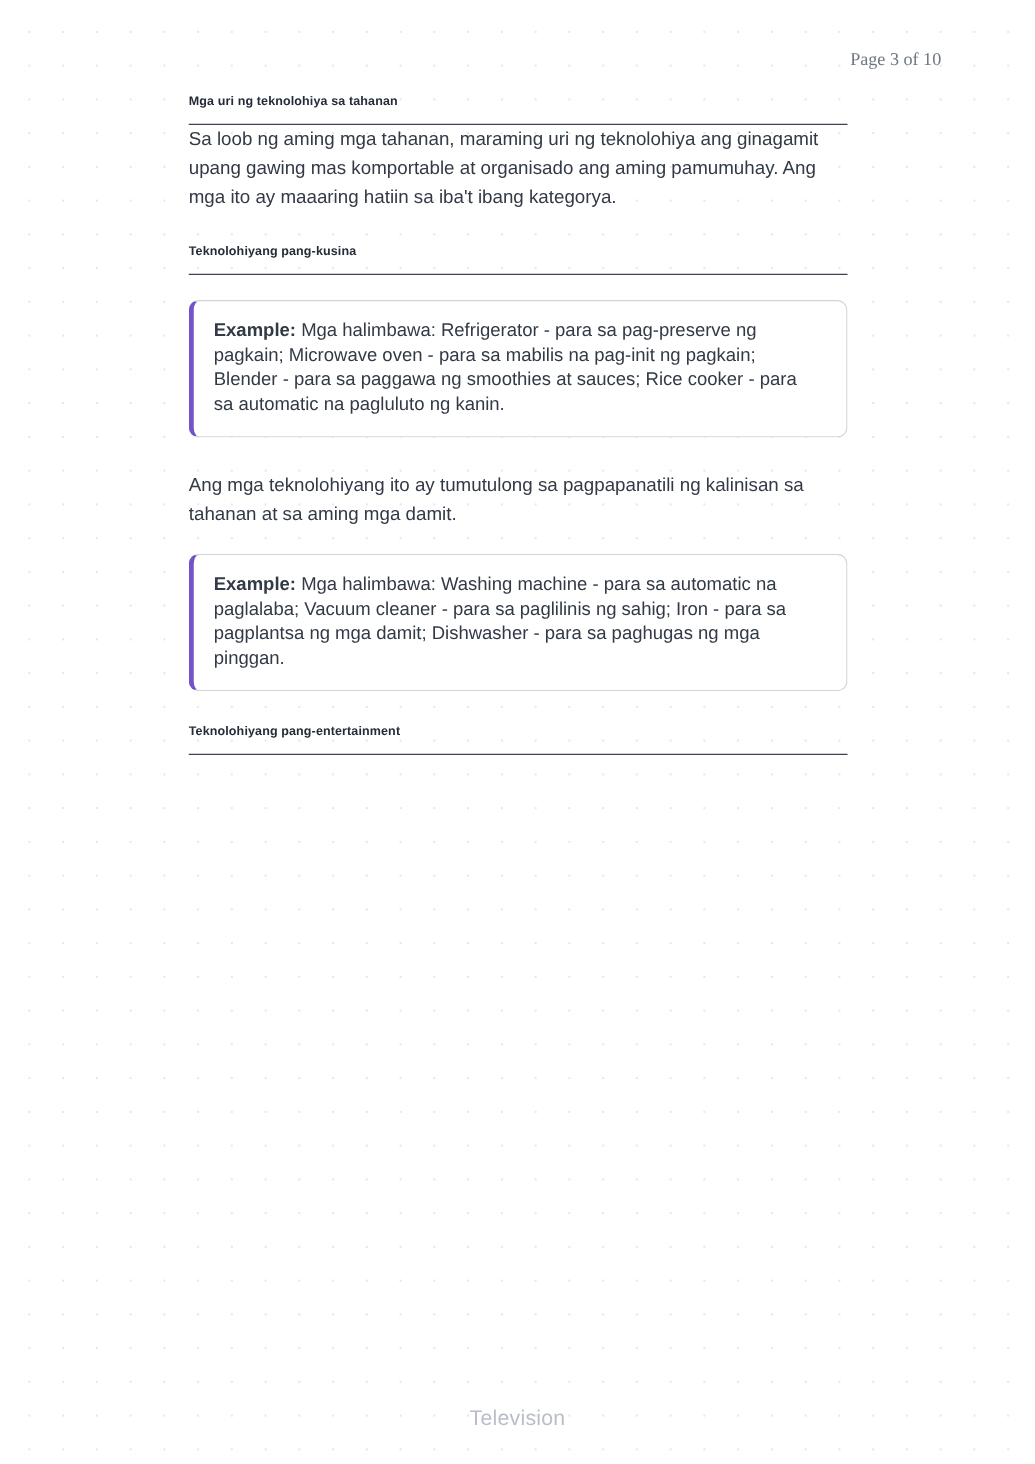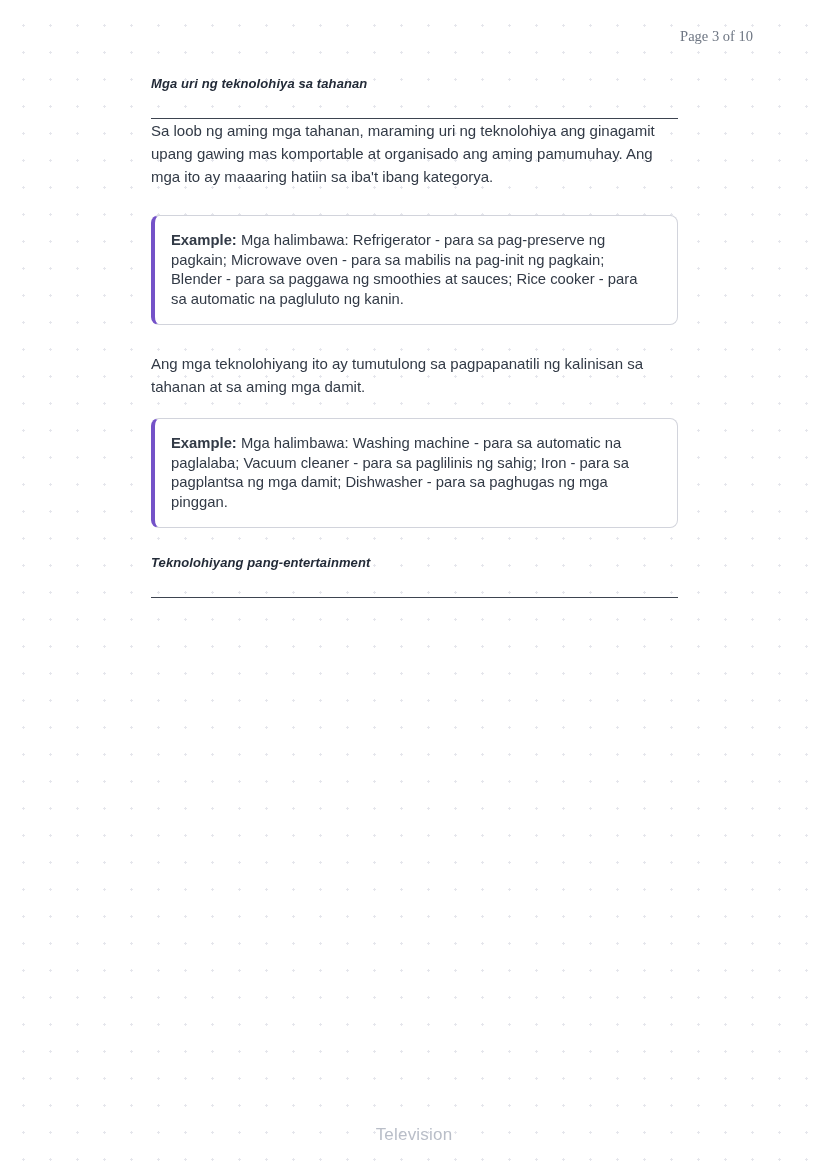--- a/index.html
+++ b/index.html
@@ -15,47 +15,46 @@
     background-color: var(--page-background, #ffffff);
     background-image: radial-gradient(circle, #e5e6ec 1.2px, transparent 1.2px);
     background-size: 27px 27px;
     background-position: 10px 12px;
     color: var(--body-text, #323a46);
     overflow: hidden;
   }
 
   .page-number {
     position: absolute;
-    top: 28px;
+    top: 40px;
     right: 75px;
     font-family: "Liberation Serif", serif;
     font-size: 14.5px;
     color: var(--muted-text, #6e7683);
   }
 
   .content {
     position: absolute;
     left: 151px;
     top: 0;
     width: 527px;
     padding-top: 76px;
   }
 
   section.doc-section + section.doc-section {
     margin-top: 27px;
   }
 
   h2.section-heading {
-    font-size: 13px;
+    font-size: 10px;
     font-weight: 700;
     letter-spacing: 0.1px;
     color: var(--heading-text, #232b38);
-    padding-bottom: 27px;
+    padding-bottom: 12px;
     border-bottom: 1.5px solid var(--rule-color, #3d4450);
-    font-style: italic;
   }
 
   p.section-body {
     font-size: 15px;
     line-height: 23px;
     color: var(--body-text, #323a46);
   }
 
   .example-box {
     margin-top: 20px;
@@ -93,20 +92,21 @@
 <div class="page-number">Page 3 of 10</div>
 
 <div class="content">
 
   <section class="doc-section">
     <h2 class="section-heading">Mga uri ng teknolohiya sa tahanan</h2>
     <p class="section-body">Sa loob ng aming mga tahanan, maraming uri ng teknolohiya ang ginagamit upang gawing mas komportable at organisado ang aming pamumuhay. Ang mga ito ay maaaring hatiin sa iba't ibang kategorya.</p>
   </section>
 
   <section class="doc-section">
+    <h2 class="section-heading">Teknolohiyang pang-kusina</h2>
     <div class="example-box">
       <p class="example-content">
         <span class="example-label">Example:</span>
         <span class="example-text">Mga halimbawa: Refrigerator - para sa pag-preserve ng pagkain; Microwave oven - para sa mabilis na pag-init ng pagkain; Blender - para sa paggawa ng smoothies at sauces; Rice cooker - para sa automatic na pagluluto ng kanin.</span>
       </p>
     </div>
   </section>
 
   <section class="doc-section">
     <p class="section-body">Ang mga teknolohiyang ito ay tumutulong sa pagpapanatili ng kalinisan sa tahanan at sa aming mga damit.</p>

